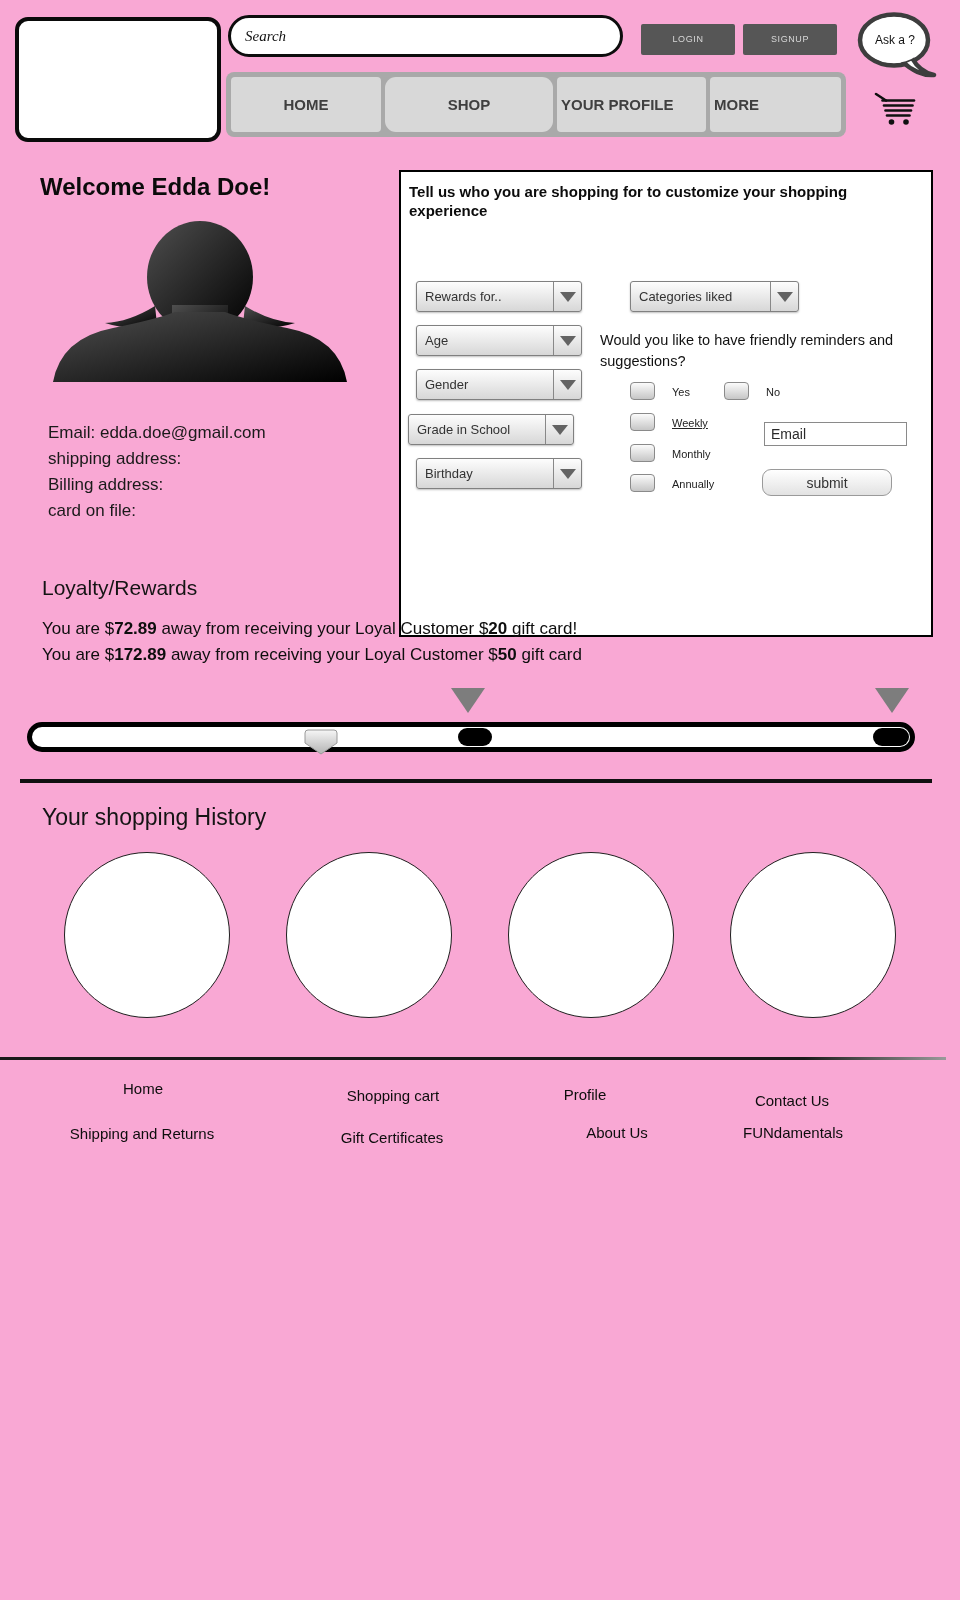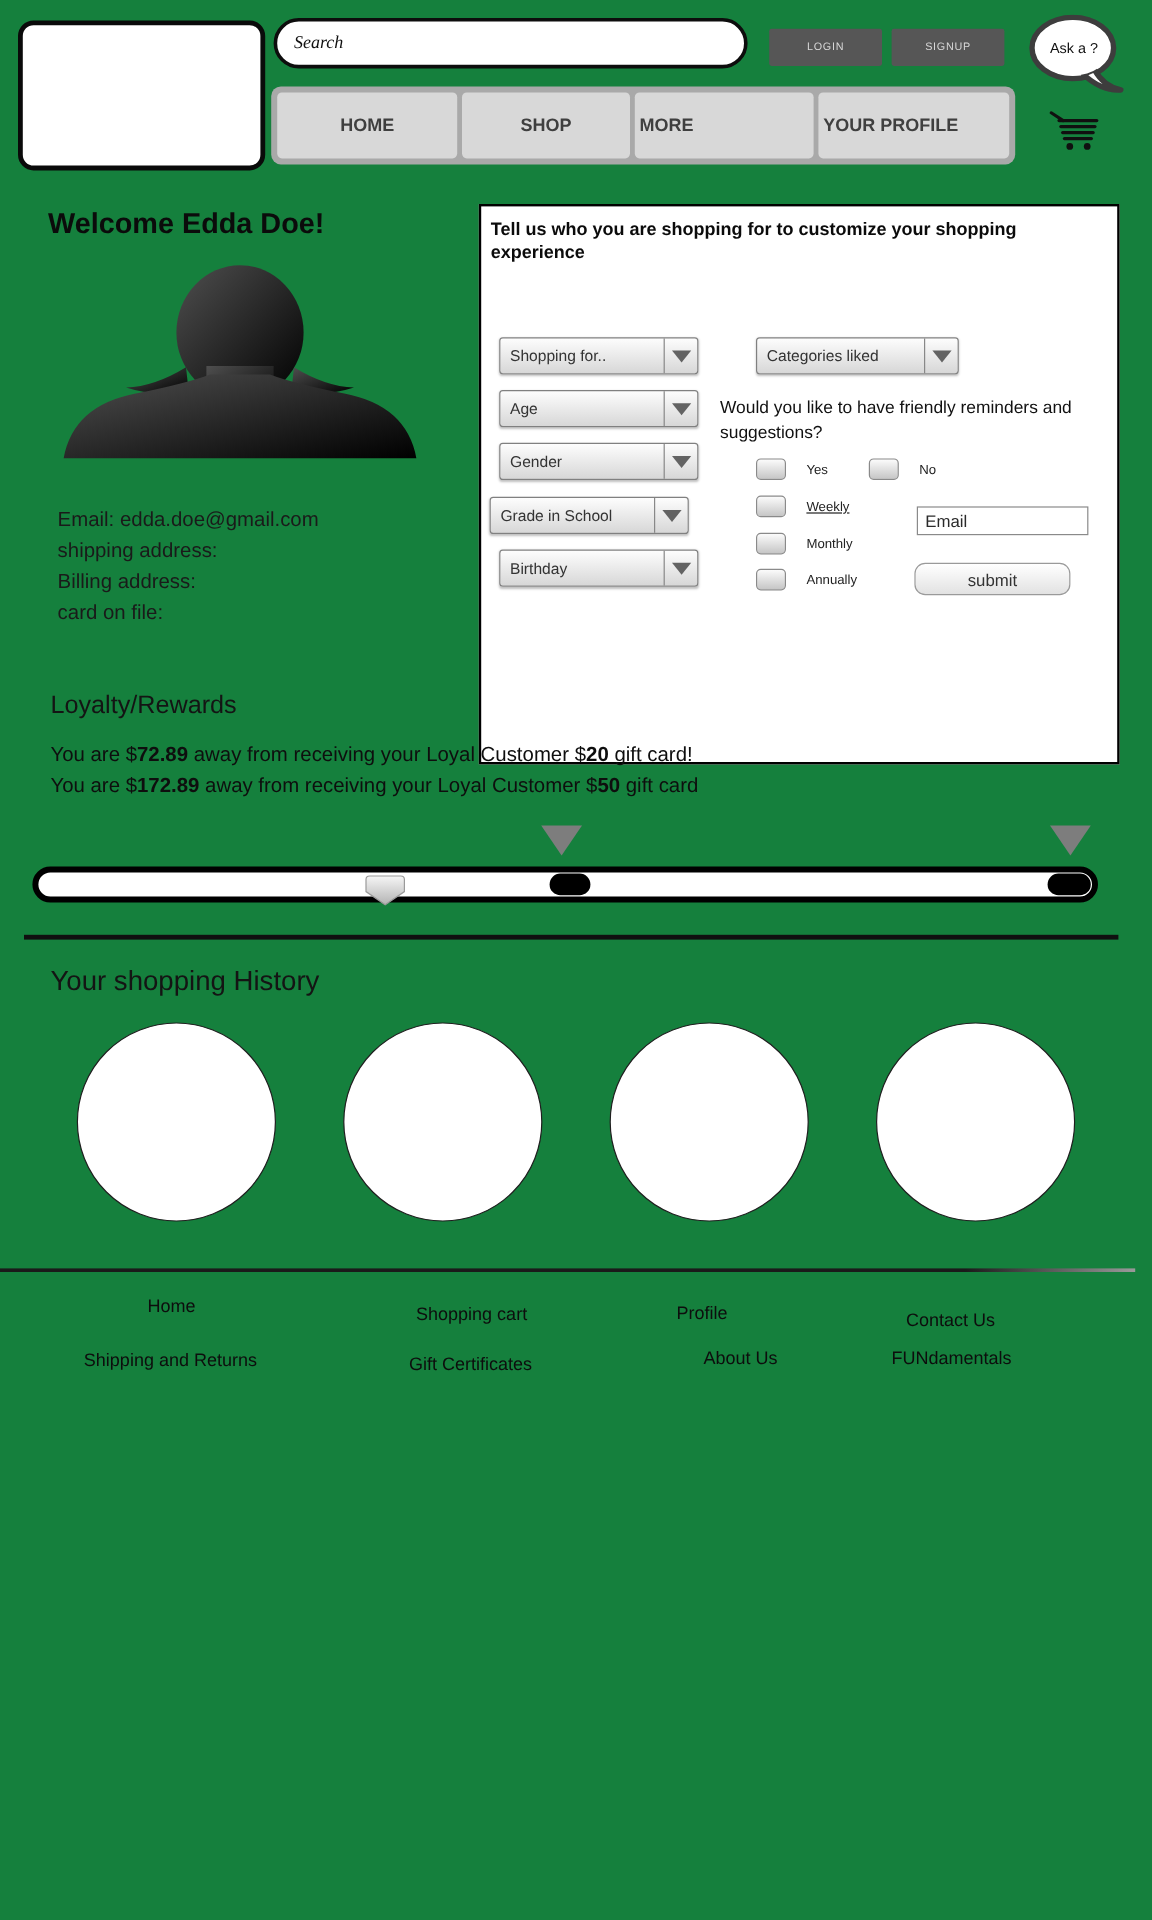--- a/index.html
+++ b/index.html
@@ -1,17 +1,17 @@
 <!DOCTYPE html>
 <html><head>
 <meta charset="utf-8">
 <style>
   html,body{margin:0;padding:0;background:#ffffff;}
   body{font-family:"Liberation Sans", sans-serif;color:#111;}
-  #page{position:relative;width:960px;height:1600px;background:#15803d;overflow:hidden;}
+  #page{position:relative;width:960px;height:1600px;background:#f9a8d4;overflow:hidden;}
 
   
   .logo-box{position:absolute;left:15px;top:17px;width:198px;height:117px;
     border:4px solid #0a0a0a;border-radius:13px;background:#fff;}
   .search-pill{position:absolute;left:228px;top:15px;width:395px;height:42px;
     border:3px solid #0d0d0d;border-radius:22px;background:#fff;box-sizing:border-box;}
   .search-pill input{width:100%;height:100%;border:none;outline:none;background:transparent;
     padding:0 0 0 14px;font-family:"Liberation Serif",serif;font-style:italic;font-size:15px;color:#111;box-sizing:border-box;}
   .search-pill input::placeholder{color:#111;opacity:1;}
   .hdr-btn{position:absolute;top:24px;width:94px;height:31px;background:#565656;border:none;
@@ -22,21 +22,21 @@
   .ask-label{position:absolute;left:8px;top:21px;width:62px;text-align:center;font-size:12px;color:#111;}
   .cart-icon{position:absolute;left:870px;top:90px;width:48px;height:36px;cursor:pointer;}
 
   
   .nav{position:absolute;left:226px;top:72px;width:620px;height:65px;background:#a9a9a9;
     border-radius:8px;display:flex;gap:4px;padding:5px;box-sizing:border-box;}
   .nav-tab{background:#d8d8d8;border-radius:4px;display:flex;align-items:center;cursor:pointer;
     font-weight:bold;font-size:15px;color:#3f3f3f;}
   .nav-tab.center{justify-content:center;}
   .nav-tab.left{justify-content:flex-start;padding-left:4px;box-sizing:border-box;}
-  .nav-tab:nth-child(1){width:150px;} .nav-tab:nth-child(2){width:140px;}
+  .nav-tab:nth-child(1){width:150px;} .nav-tab:nth-child(2){width:168px;border-radius:11px;}
   .nav-tab:nth-child(3){width:149px;} .nav-tab:nth-child(4){flex:1;}
 
   
   .welcome{position:absolute;left:40px;top:173px;font-size:24px;font-weight:bold;color:#0b0b0b;}
   .avatar{position:absolute;left:45px;top:210px;width:310px;height:172px;}
   .profile-info{position:absolute;left:48px;top:420px;font-size:17px;line-height:26px;color:#1a1a1a;}
 
   
   .panel{position:absolute;left:399px;top:170px;width:534px;height:467px;border:2px solid #000;
     background:#fff;box-sizing:border-box;}
@@ -132,22 +132,22 @@
         <line x1="17" y1="25.5" x2="39.5" y2="25.5"></line>
       </g>
       <circle cx="21.5" cy="32" r="2.8" fill="#101010"></circle>
       <circle cx="36" cy="32" r="2.8" fill="#101010"></circle>
     </svg>
   </div>
 
   <div class="nav">
     <div class="nav-tab center">HOME</div>
     <div class="nav-tab center">SHOP</div>
+    <div class="nav-tab left">YOUR PROFILE</div>
     <div class="nav-tab left">MORE</div>
-    <div class="nav-tab left">YOUR PROFILE</div>
   </div>
 
   <div class="welcome">Welcome Edda Doe!</div>
 
   <div class="avatar">
     <svg width="310" height="172" viewBox="0 0 310 172">
       <defs>
         <linearGradient id="avg" x1="0" y1="0" x2="1" y2="1">
           <stop offset="0" stop-color="#4f4f4f"></stop>
           <stop offset="1" stop-color="#000"></stop>
@@ -169,21 +169,21 @@
     <div>Email: edda.doe@gmail.com</div>
     <div>shipping address:</div>
     <div>Billing address:</div>
     <div>card on file:</div>
   </div>
 
   <div class="panel">
     <div class="panel-title">Tell us who you are shopping for to customize your shopping experience</div>
 
     <div class="dropdown dd0">
-      <span class="dd-label">Shopping for..</span>
+      <span class="dd-label">Rewards for..</span>
       <span class="dd-arrow-box">
           <span class="dd-arrow"></span>
         </span>
     </div>
     <div class="dropdown dd1">
       <span class="dd-label">Age</span>
       <span class="dd-arrow-box">
           <span class="dd-arrow"></span>
         </span>
     </div>

